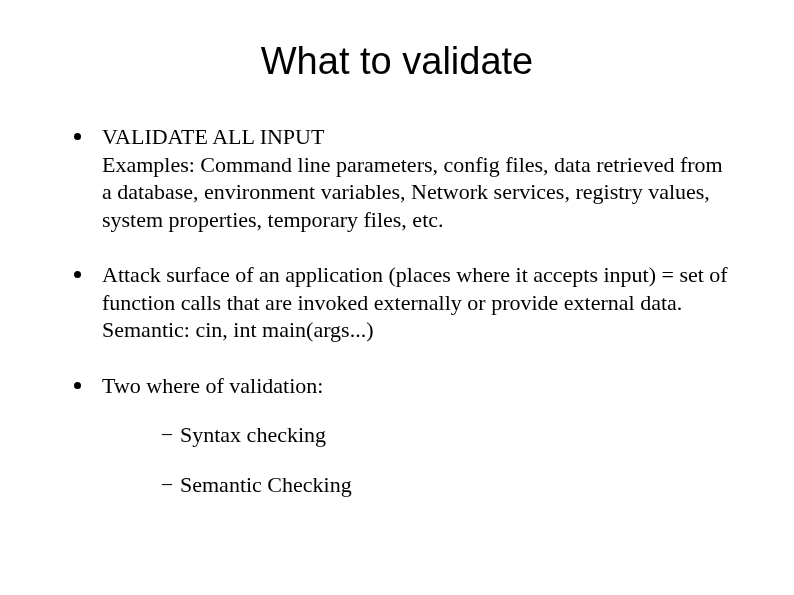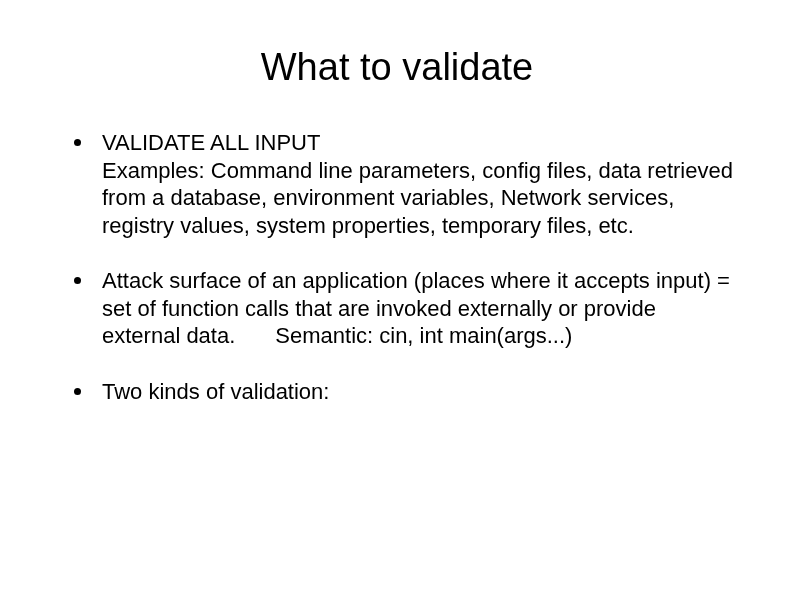--- a/index.html
+++ b/index.html
@@ -14,32 +14,33 @@
     font-family: Arial, Helvetica, sans-serif;
     color: #000000;
     padding: 40px 60px 40px 60px;
     position: relative;
   }
   .title {
     font-size: 38px;
     font-weight: normal;
     text-align: center;
     margin-bottom: 40px;
-    margin-top: 6px;
+    margin-top: 0;
   }
   ul.main-list {
     list-style: none;
     padding-left: 28px;
   }
   ul.main-list > li {
     position: relative;
     font-size: 22px;
     line-height: 1.25;
     margin-bottom: 28px;
     padding-left: 14px;
+    font-family: Liberation Serif, serif;
   }
   ul.main-list > li::before {
     content: "";
     position: absolute;
     left: -14px;
     top: 10px;
     width: 7px;
     height: 7px;
     background: #000;
     border-radius: 50%;
@@ -75,15 +76,23 @@
 
 <ul class="main-list">
   <li>
     <span style="white-space: pre-line;">VALIDATE ALL INPUT
 Examples: Command line parameters, config files, data retrieved from a database, environment variables, Network services, registry values, system properties, temporary files, etc.</span>
   </li>
   <li>
     <span>Attack surface of an application (places where it accepts input) = set of function calls that are invoked externally or provide external data.</span><span class="nbsp-gap"></span><span>Semantic: cin, int main(args...)</span>
   </li>
   <li>
-    <span>Two kinds of validation:</span>
+    <span>Two where of validation:</span>
+    <ul class="sub-list">
+      <li>
+        <span>Syntax checking</span>
+      </li>
+      <li>
+        <span>Semantic Checking</span>
+      </li>
+    </ul>
   </li>
 </ul>
 
 </body></html>

